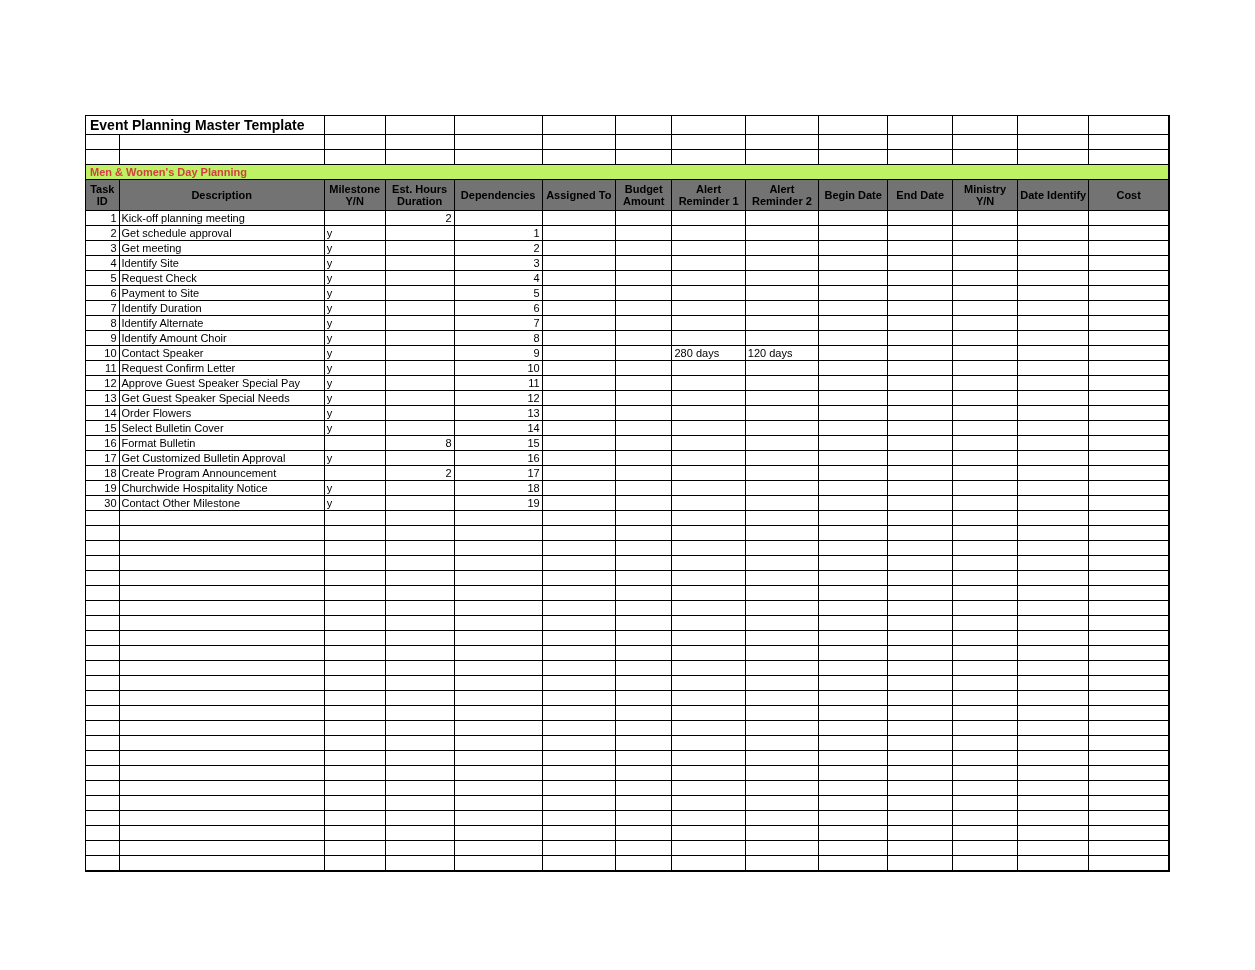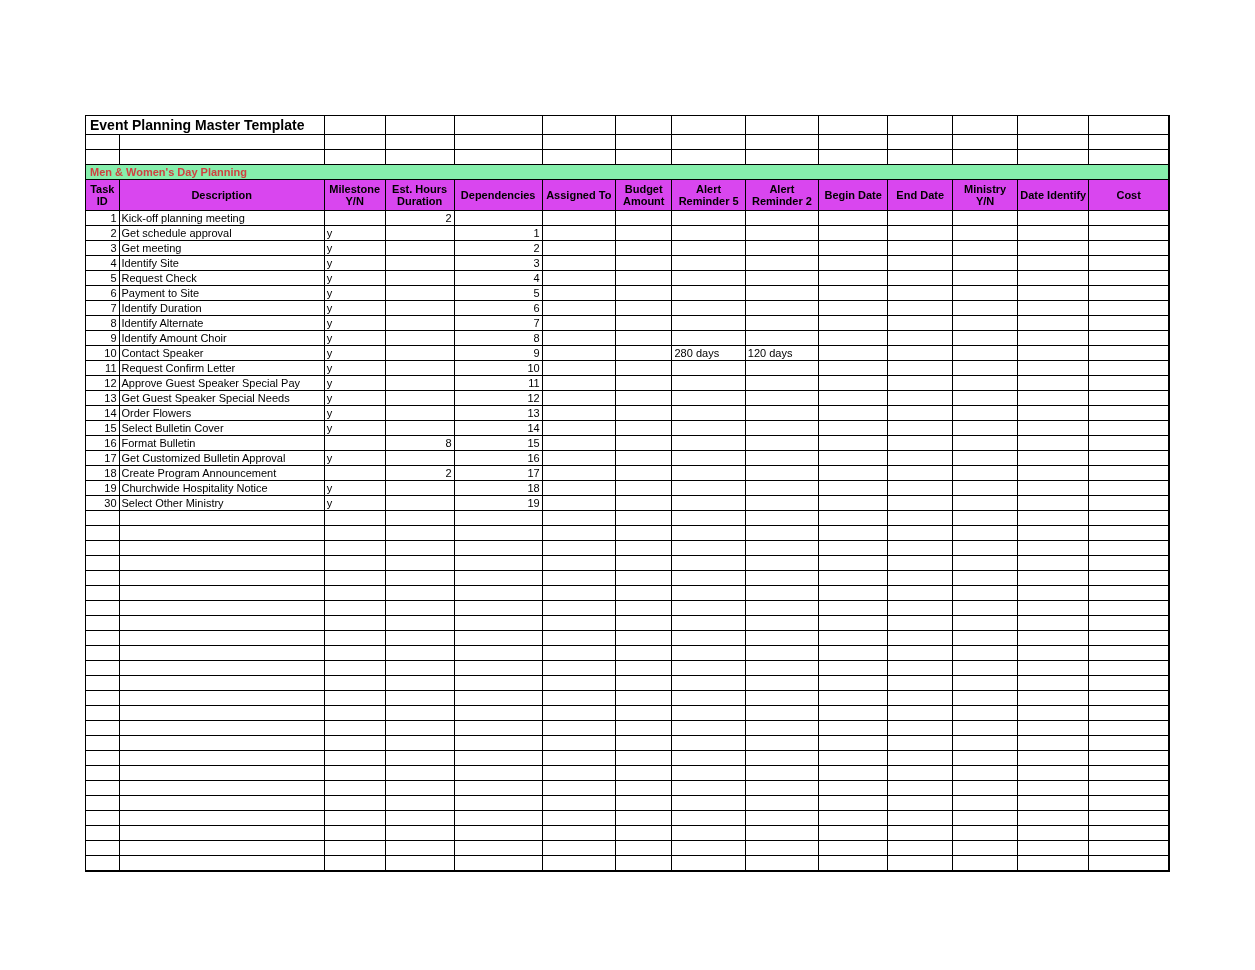--- a/index.html
+++ b/index.html
@@ -51,31 +51,31 @@
   col.c-dcp   { width: 68px; }
   col.c-cost  { width: 76px; }
 
   .title-cell {
     font-weight: bold;
     font-size: 14px;
     text-align: left;
     padding-left: 4px;
   }
   .section-row td, .section-cell {
-    background: #86efac; 
+    background: #bef264; 
   }
   .section-label {
     font-weight: bold;
     color: #d04040;
     text-align: left;
     padding-left: 4px;
     font-size: 11px;
   }
   .hdr-row th {
-    background: #d946ef; 
+    background: #737373; 
     line-height: 12px;
     height: 28px;
     font-size: 11px;
   }
   .hdr-row th.two-line { white-space: normal; }
   .rnum { text-align: right; }
   .left { text-align: left; }
   .title-row td { height: 18px; }
 </style>
 </head>
@@ -155,21 +155,21 @@
   </tr>
 
   <tr class="hdr-row">
     <th class="two-line">Task ID</th>
     <th>Description</th>
     <th class="two-line">Milestone Y/N</th>
     <th class="two-line">Est. Hours Duration</th>
     <th>Dependencies</th>
     <th>Assigned To</th>
     <th class="two-line">Budget Amount</th>
-    <th class="two-line">Alert Reminder 5</th>
+    <th class="two-line">Alert Reminder 1</th>
     <th class="two-line">Alert Reminder 2</th>
     <th>Begin Date</th>
     <th>End  Date</th>
     <th class="two-line">Ministry Y/N</th>
     <th class="two-line">Date Identify</th>
     <th>Cost</th>
   </tr>
 
   </tbody>
       <tbody id="data-body">
@@ -472,21 +472,21 @@
           <td class="left"></td>
           <td class="left"></td>
           <td></td>
           <td></td>
           <td></td>
           <td></td>
           <td></td>
         </tr>
         <tr>
           <td class="rnum">30</td>
-          <td class="left">Select Other Ministry</td>
+          <td class="left">Contact Other Milestone</td>
           <td class="left">y</td>
           <td class="rnum"></td>
           <td class="rnum">19</td>
           <td></td>
           <td></td>
           <td class="left"></td>
           <td class="left"></td>
           <td></td>
           <td></td>
           <td></td>

